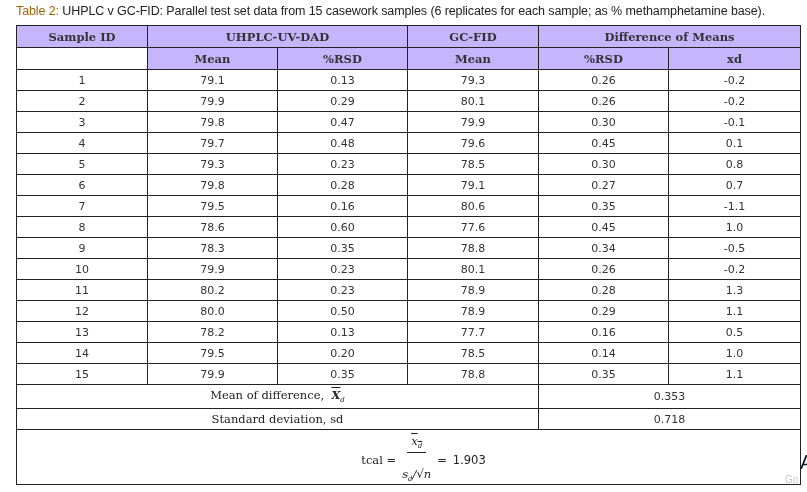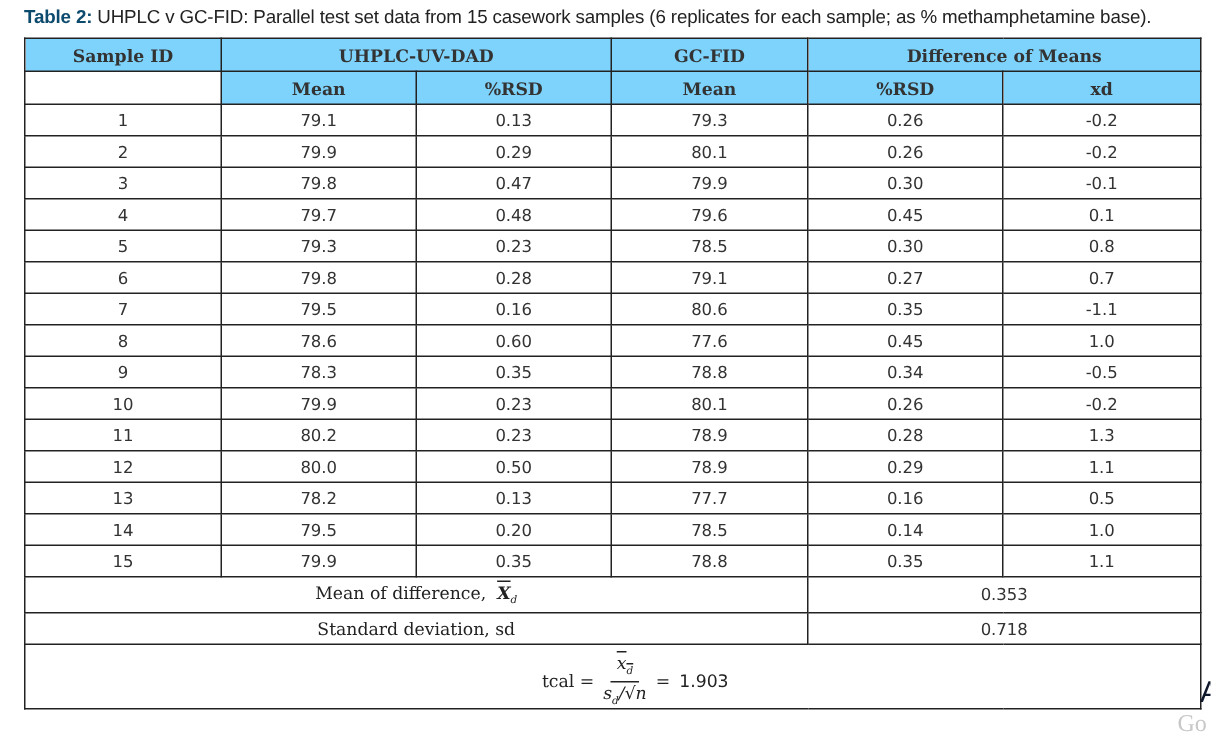--- a/index.html
+++ b/index.html
@@ -2,55 +2,55 @@
 <html><head>
 <meta charset="utf-8">
 <style>
   html, body { margin: 0; padding: 0; background: #ffffff; }
   body { width: 807px; height: 492px; position: relative; overflow: hidden; }
   .caption {
     position: absolute; left: 16px; top: 4px;
     font-family: "Liberation Sans", sans-serif; font-size: 12.5px; color: #222;
     white-space: nowrap; letter-spacing: -0.1px;
   }
-  .caption .label { color: #0c4a6e; font-weight: bold; }
+  .caption .label { color: #a16207; font-weight: normal; }
   table.data {
     position: absolute; left: 16px; top: 25px;
     border-collapse: collapse; table-layout: fixed;
     width: 784px;
     font-family: "DejaVu Sans", sans-serif; font-size: 11px; color: #333;
   }
   table.data td, table.data th {
     border: 1.5px solid #222; text-align: center; padding: 0; 
     overflow: hidden; white-space: nowrap;
   }
   table.data th {
-    background: #7dd3fc; font-family: "DejaVu Serif", serif; font-weight: bold;
+    background: #c4b5fd; font-family: "DejaVu Serif", serif; font-weight: bold;
     font-size: 11.5px; color: #333; height: 21px;
   }
   table.data th.blank { background: #ffffff; }
   table.data td { height: 20px; }
   td.summary-label { font-family: "DejaVu Serif", serif; font-size: 11.5px; color: #222; }
   td.summary-label .xbar { font-style: italic; font-weight: bold; text-decoration: overline; }
   td.summary-label .sub { font-size: 7px; font-style: italic; vertical-align: sub; }
   td.formula-cell { height: 42px !important; font-family: "DejaVu Serif", serif; color: #222; }
   .formula { display: inline-flex; align-items: center; gap: 6px; font-size: 11.5px; }
   .frac { display: inline-flex; flex-direction: column; align-items: center; line-height: 1; }
   .frac .num { font-style: italic; border-bottom: 1px solid #222; padding: 0 4px 2px 4px; }
   .frac .num span { text-decoration: overline; }
-  .frac .den { font-style: italic; padding-top: 2px; }
+  .frac .den { font-style: italic; padding-top: 16px; }
   .sm { font-size: 7px; vertical-align: sub; }
   .result { font-family: "DejaVu Sans", sans-serif; }
   .watermark {
     position: absolute; left: 800px; top: 452px; font-family: "Liberation Sans", sans-serif;
     font-size: 20px; color: #0f172a; line-height: 1;
   }
   .watermark2 {
-    position: absolute; left: 785px; top: 474px; font-family: Liberation Serif, serif;
-    font-size: 16px; color: #c8c8c8;
+    position: absolute; left: 785px; top: 474px; font-family: Liberation Sans, sans-serif;
+    font-size: 10px; color: #c8c8c8;
   }
 </style>
 </head>
 <body>
 
 <div class="caption"><span class="label">Table 2:</span><span> UHPLC v GC-FID: Parallel test set data from 15 casework samples (6 replicates for each sample; as % methamphetamine base).</span></div>
 
 <table class="data">
   <colgroup>
     <col style="width:131px">

